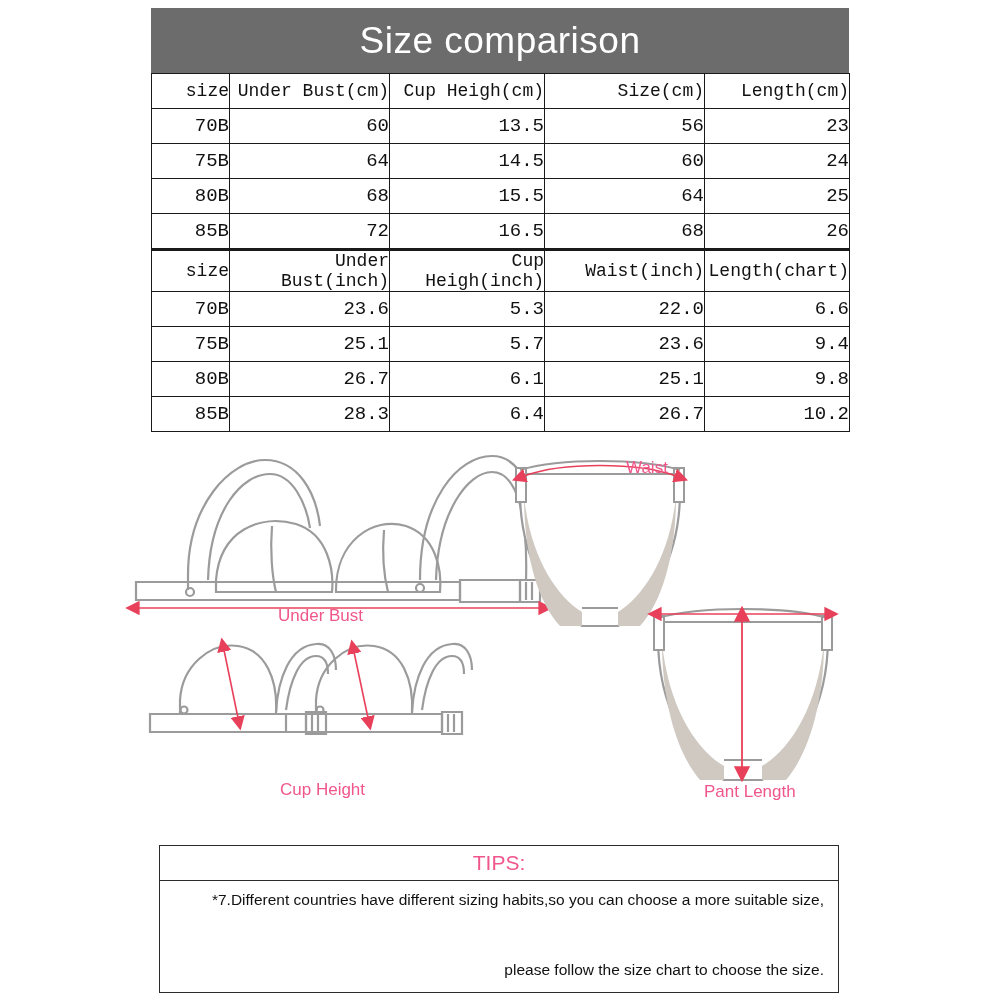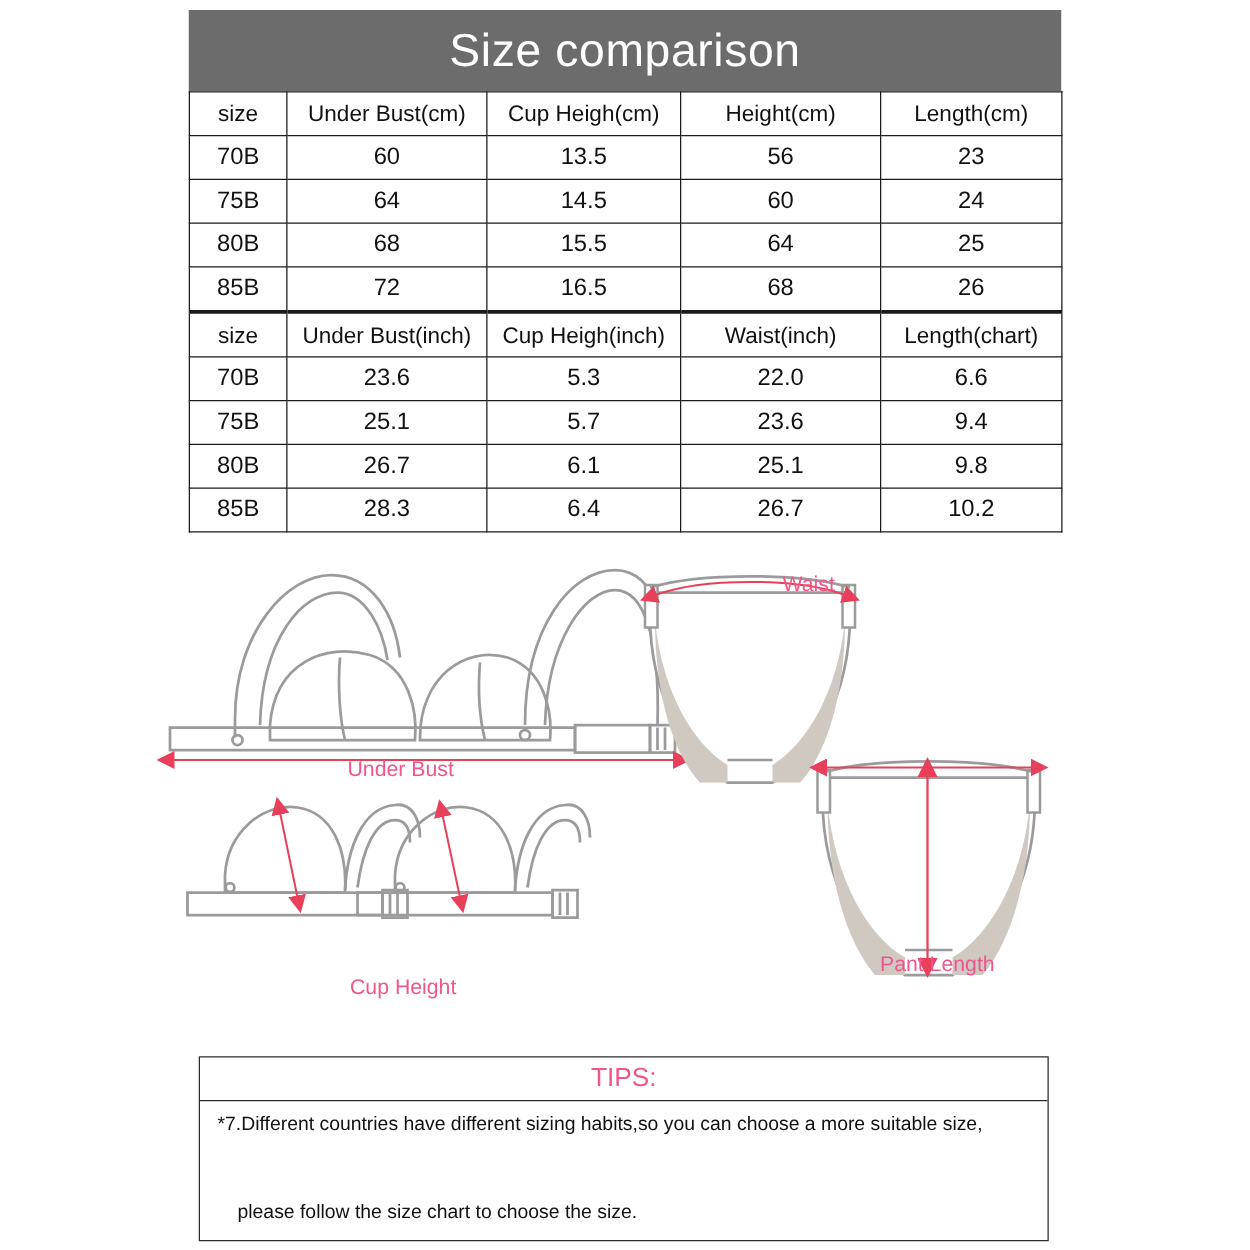--- a/index.html
+++ b/index.html
@@ -48,26 +48,26 @@
     position: absolute;
     left: 151px;
     top: 73px;
     width: 698px;
     border-collapse: collapse;
     table-layout: fixed;
     background: #fff;
   }
   .size-table td {
     border: 1px solid #1a1a1a;
-    text-align: center;
+    text-align: right;
     font-size: 19px;
     height: 34px;
     padding: 0;
     color: #111;
-    font-family: Liberation Sans, sans-serif;
+    font-family: Liberation Mono, monospace;
     vertical-align: middle;
   }
   .size-table td.hdr {
     font-size: 18px;
   }
   .size-table col.c0 { width: 78px; }
   .size-table col.c1 { width: 160px; }
   .size-table col.c2 { width: 155px; }
   .size-table col.c3 { width: 160px; }
   .size-table col.c4 { width: 145px; }
@@ -88,31 +88,32 @@
   .lbl {
     position: absolute;
     color: #f0568c;
     font-size: 17px;
     font-family: "Liberation Sans", sans-serif;
     white-space: nowrap;
   }
   .lbl-underbust { left: 158px; top: 176px; }
   .lbl-cupheight { left: 160px; top: 350px; }
   .lbl-waist     { left: 470px; top: 28px; margin-left: 36px; }
-  .lbl-pantlen   { left: 584px; top: 332px; }
+  .lbl-pantlen   { left: 584px; top: 352px; }
 
   
   .tips {
     position: absolute;
     left: 159px;
     top: 845px;
     width: 680px;
     border: 1px solid #2b2b2b;
     background: #fff;
     box-sizing: border-box;
+    text-align: right;
   }
   .tips-head {
     height: 34px;
     border-bottom: 1px solid #2b2b2b;
     display: flex;
     align-items: center;
     justify-content: center;
   }
   .tips-head span {
     color: #f0568c;
@@ -144,21 +145,21 @@
         <col class="c1">
         <col class="c2">
         <col class="c3">
         <col class="c4">
     </colgroup>
     <tbody>
       <tr>
         <td class="hdr">size</td>
         <td class="hdr">Under Bust(cm)</td>
         <td class="hdr">Cup Heigh(cm)</td>
-        <td class="hdr">Height(cm)</td>
+        <td class="hdr">Size(cm)</td>
         <td class="hdr">Length(cm)</td>
       </tr>
       <tr>
         <td>70B</td>
         <td>60</td>
         <td>13.5</td>
         <td>56</td>
         <td>23</td>
       </tr>
       <tr>

